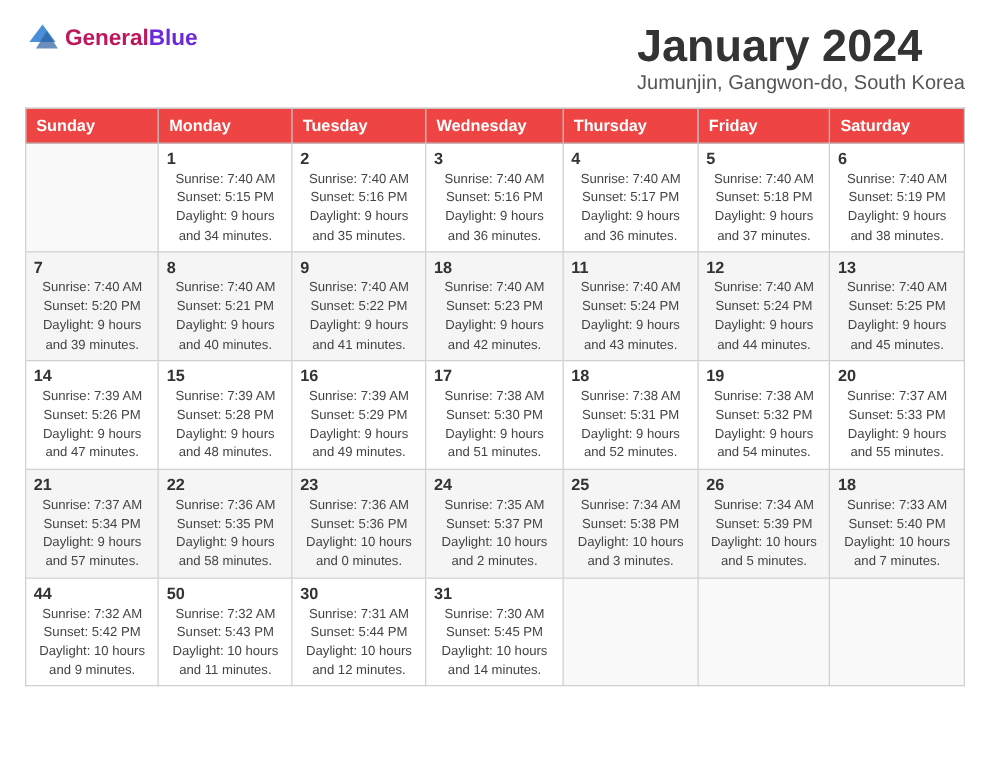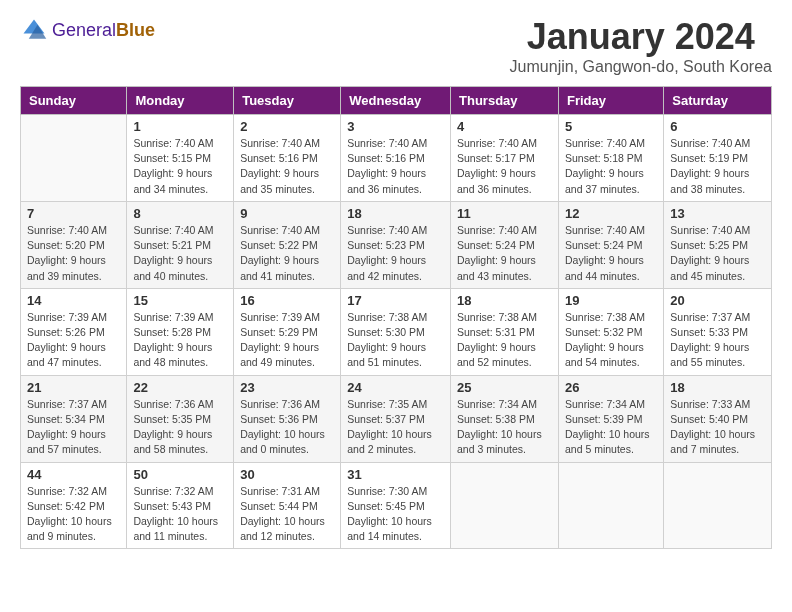--- a/index.html
+++ b/index.html
@@ -16,51 +16,51 @@
       align-items: flex-start;
       margin-bottom: 10px;
     }
     .logo {
       display: flex;
       align-items: center;
       gap: 4px;
     }
     .logo-text-general {
       font-size: 18px;
-      font-weight: normal;
-      color: #4c1d95;
+      font-weight: bold;
+      color: #be185d;
     }
     .logo-text-blue {
       font-size: 18px;
       font-weight: bold;
-      color: #a16207;
+      color: #6d28d9;
     }
     .logo-icon {
       width: 28px;
       height: 28px;
     }
     .title-block {
-      text-align: center;
+      text-align: left;
     }
     .month-title {
       font-size: 36px;
       font-weight: bold;
       color: #333;
     }
     .location-title {
       font-size: 16px;
       color: #555;
     }
     .calendar {
       width: 100%;
       border-collapse: collapse;
       font-size: 11px;
     }
     .calendar th {
-      background-color: #701a75;
+      background-color: #ef4444;
       color: #fff;
       text-align: left;
       padding: 6px 8px;
       font-size: 13px;
       font-weight: bold;
       border: 1px solid #c0c0c0;
     }
     .calendar td {
       border: 1px solid #d0d0d0;
       vertical-align: top;
@@ -76,20 +76,21 @@
       font-size: 13px;
       font-weight: bold;
       color: #333;
       display: block;
       margin-bottom: 2px;
     }
     .day-info {
       color: #444;
       line-height: 1.45;
       font-size: 10.5px;
+      text-align: center;
     }
     .empty-cell {
       background: #f9f9f9 !important;
     }
   </style>
 </head>
 <body>
 
 <div class="header">
   <div class="logo">

